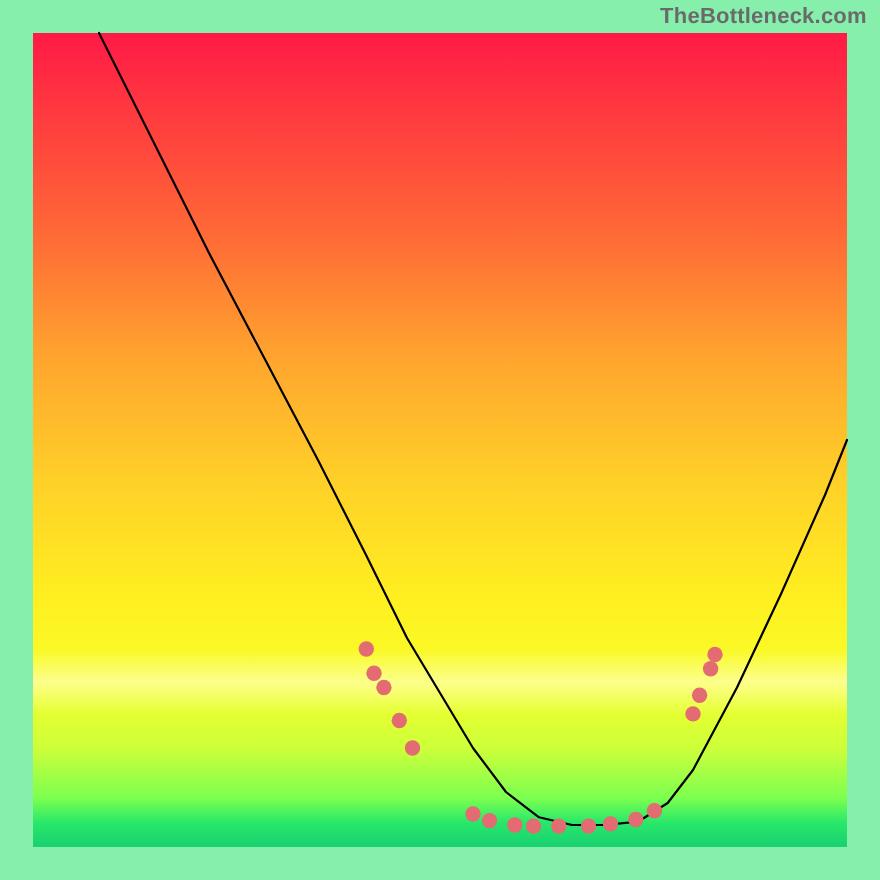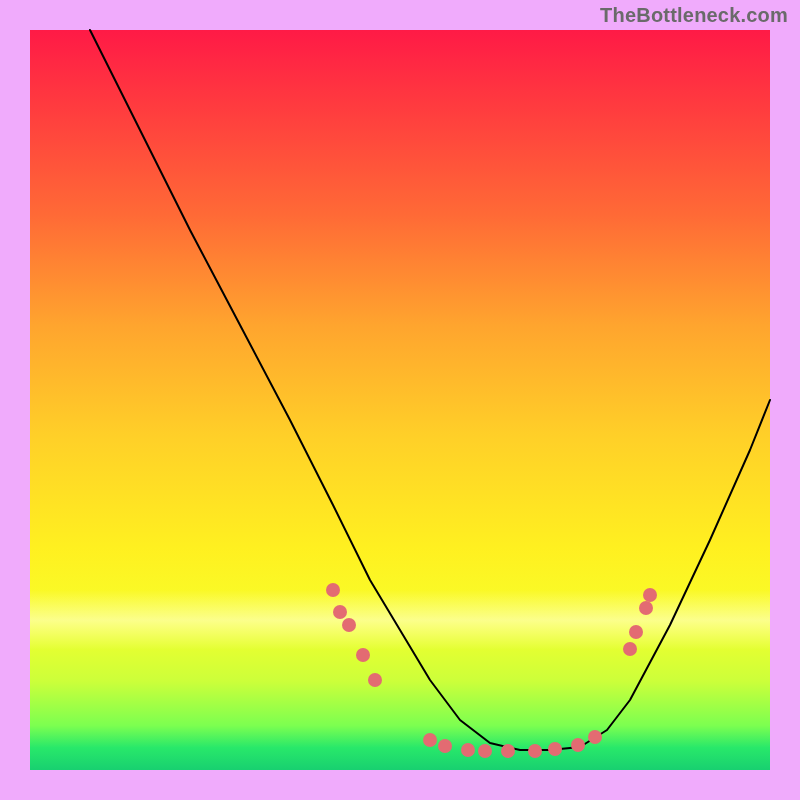--- a/index.html
+++ b/index.html
@@ -9,21 +9,21 @@
     height: 800px;
     background: #000;
     overflow: hidden;
   }
   .frame {
     position: absolute;
     left: 0;
     top: 0;
     width: 800px;
     height: 800px;
-    background: #f0abfc;
+    background: #86efac;
   }
   .plot-area {
     position: absolute;
     left: 30px;
     top: 30px;
     width: 740px;
     height: 740px;
     
     background: linear-gradient(to bottom,
       #ff1a46 0%,

